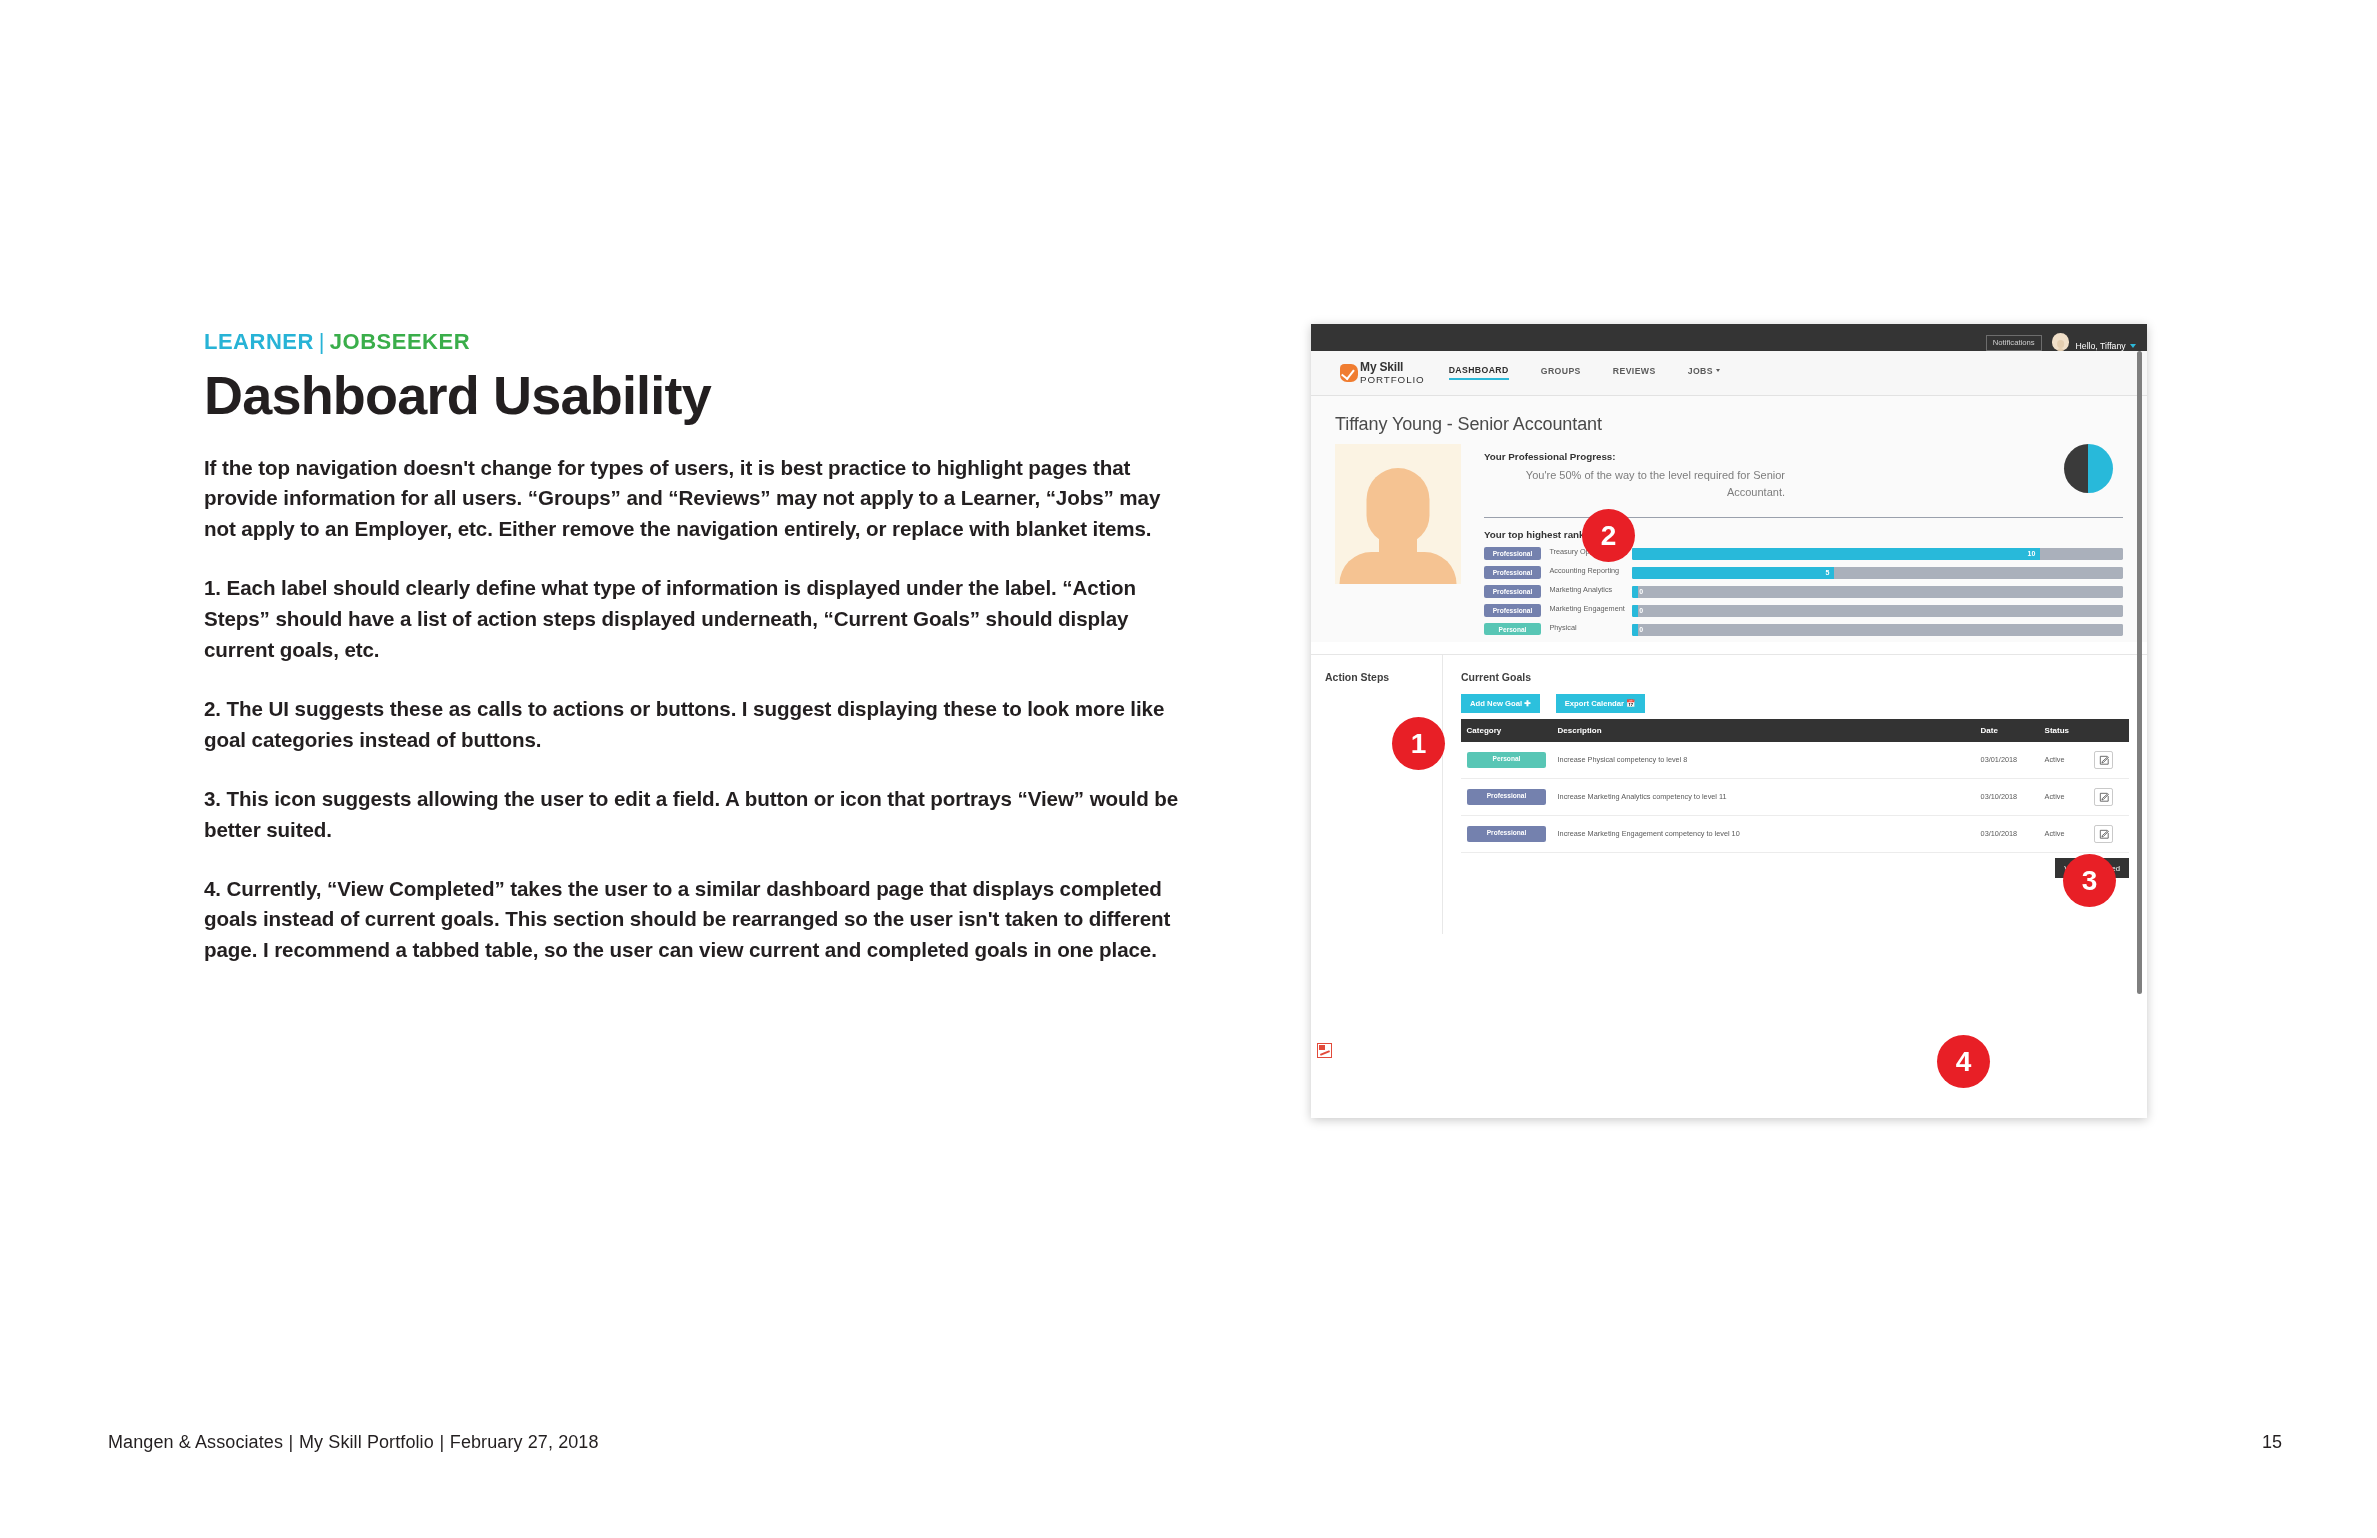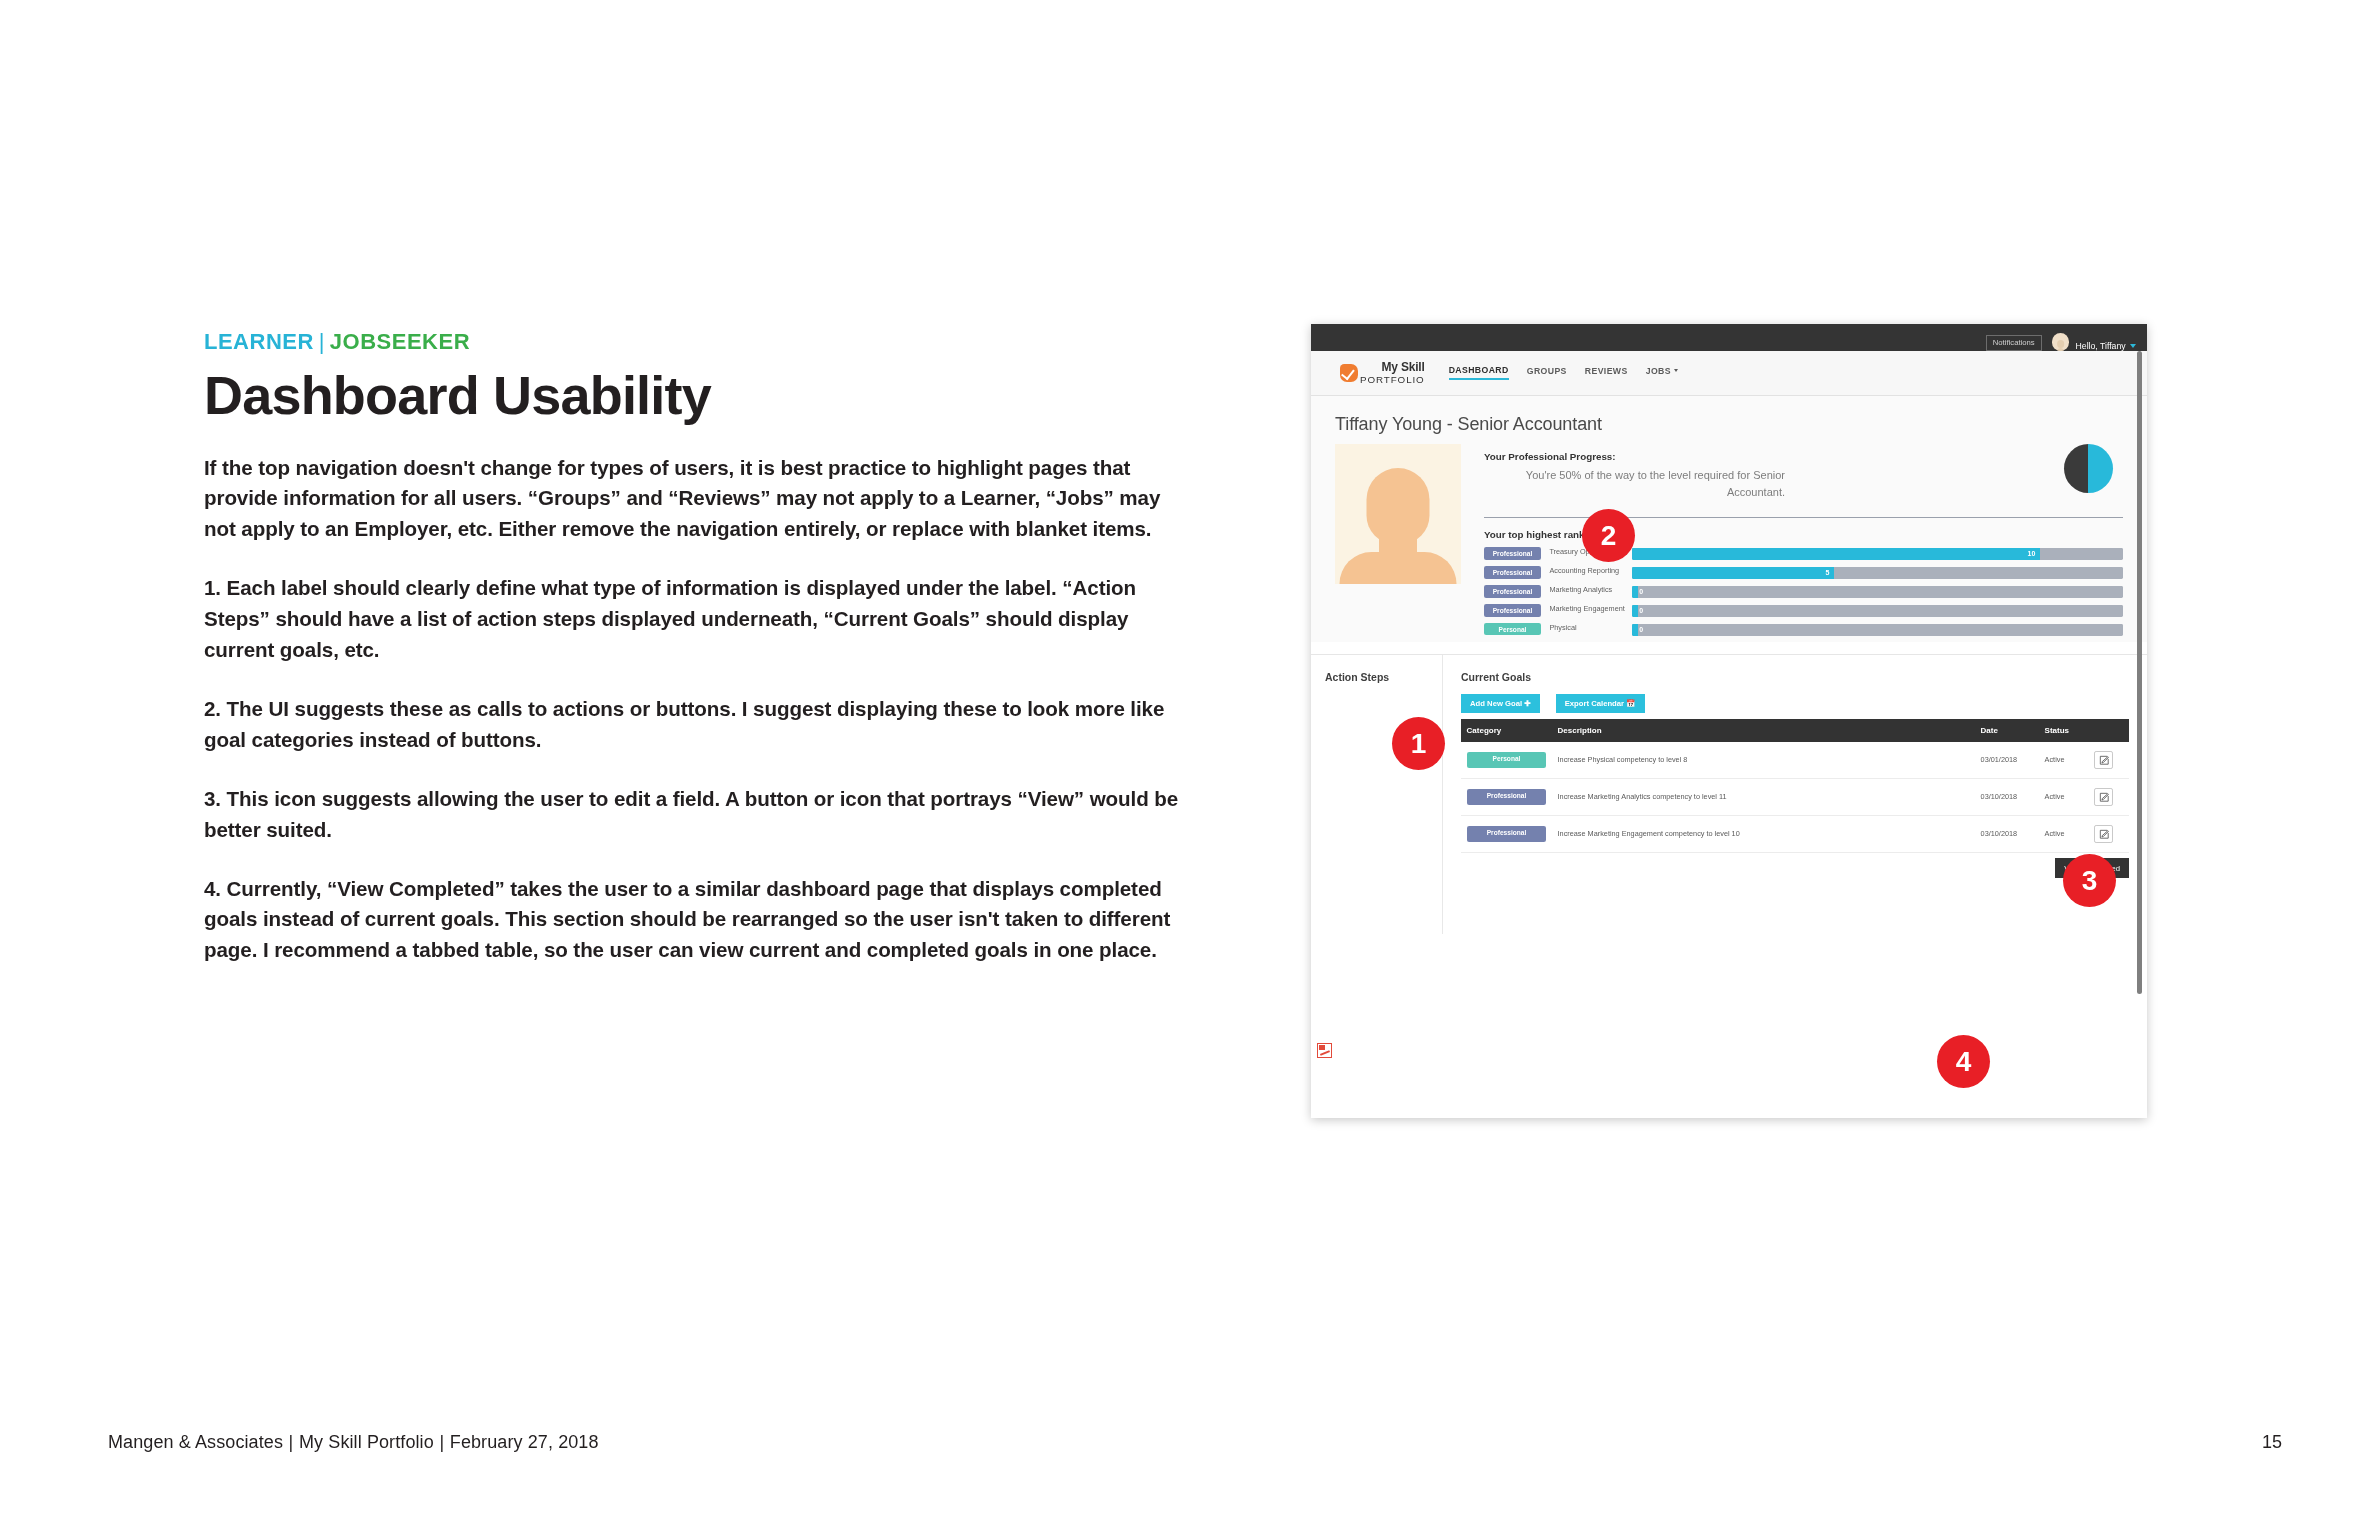--- a/index.html
+++ b/index.html
@@ -132,21 +132,20 @@
   }
 
   
   #nav-bar {
     height: 45px;
     background: #f7f7f7;
     border-bottom: 0.7px solid #e2e2e2;
     display: flex;
     align-items: center;
     padding-left: 29px;
-    text-align: right;
   }
   #brand { display: flex; align-items: center; flex: none; }
   #brand-mark {
     width: 18px; height: 18px;
     background: #f07d31;
     border-radius: 4.2px 7px 7px 7px;
     position: relative;
     flex: none;
   }
   #brand-mark::after {
@@ -155,21 +154,21 @@
     left: 4.2px; top: 3.5px;
     width: 5.6px; height: 9.8px;
     border: 2.4px solid #ffffff;
     border-top: none; border-left: none;
     transform: rotate(38deg);
   }
   #brand-text { margin-left: 2.1px; line-height: 1; }
   #brand-top { font-size: 12px; font-weight: 800; color: #333333; letter-spacing: -0.2px; display:block; }
   #brand-bottom { font-size: 9.8px; font-weight: 400; color: #333333; letter-spacing: 0.9px; display:block; margin-top: 2.1px;}
 
-  #nav-links { display: flex; align-items: center; margin-left: 24px; gap: 18px; }
+  #nav-links { display: flex; align-items: center; margin-left: 24px; gap: 32px; }
   .nav-link {
     font-size: 8.7px;
     font-weight: 700;
     color: #5b5b5b;
     letter-spacing: 0.4px;
     padding-bottom: 3.5px;
     white-space: nowrap;
   }
   .nav-link.active { color: #2e2e2e; border-bottom: 2.1px solid #2cb8d8; }
   .nav-caret {

